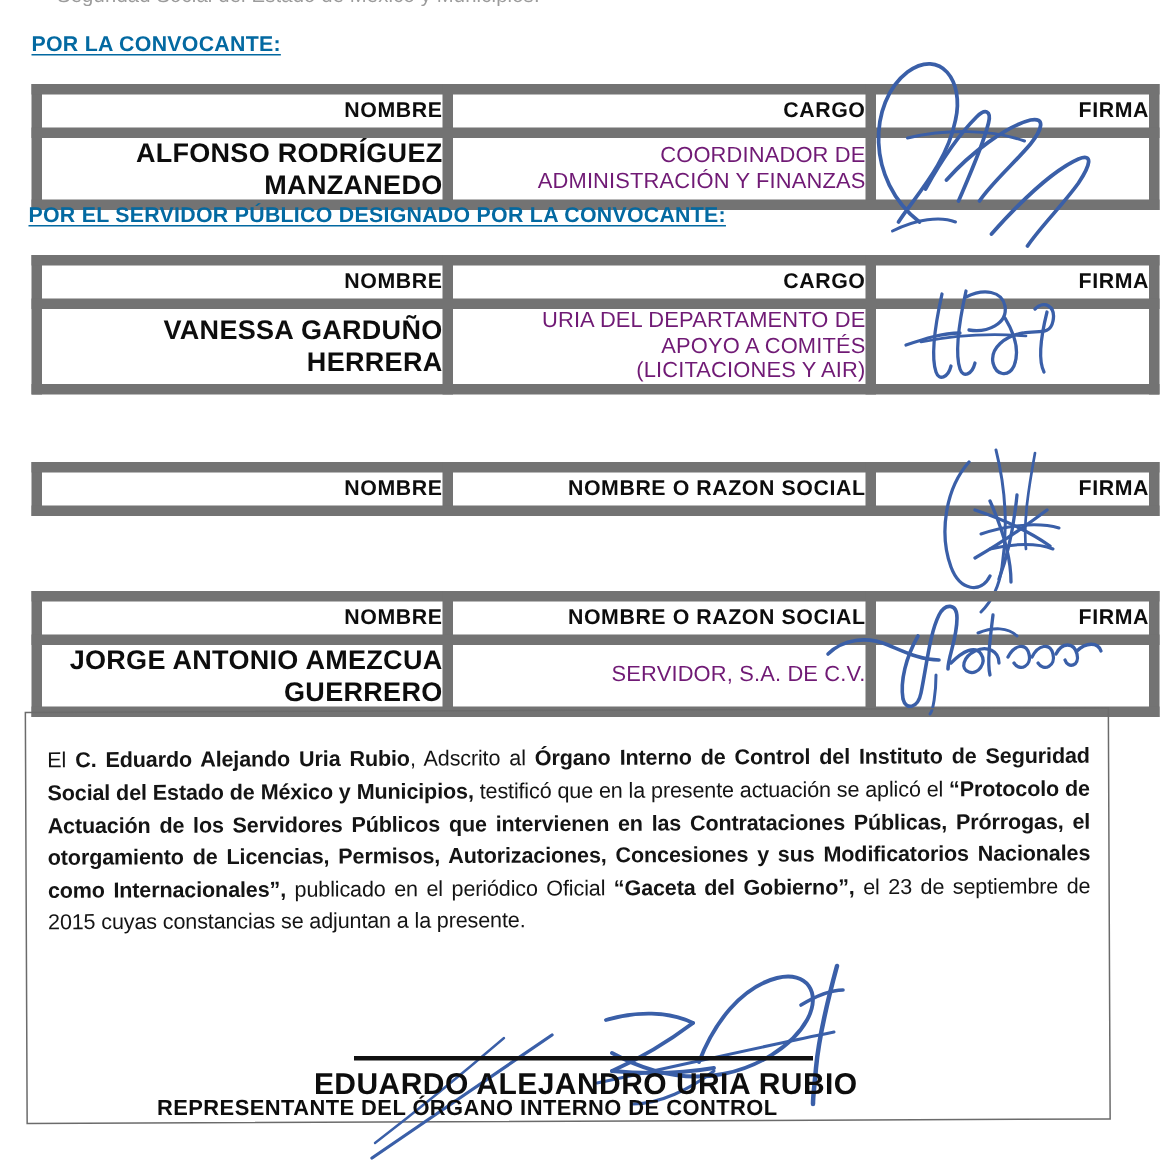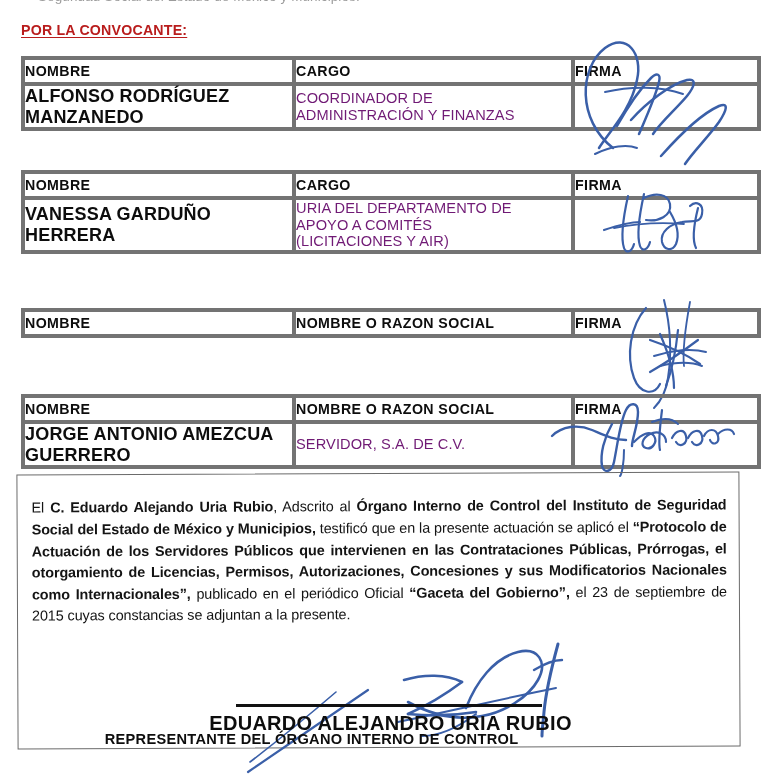--- a/index.html
+++ b/index.html
@@ -43,34 +43,34 @@
 
   
   .section-heading {
     position: absolute;
     font-weight: bold;
     font-size: 14.2px;
     letter-spacing: .2px;
     text-decoration: underline;
     text-underline-offset: 2px;
     white-space: nowrap;
-    color: #b91c1c;
+    color: #0369a1;
   }
 
   
   .doc-table {
     position: absolute;
     border-collapse: collapse;
     table-layout: fixed;
     background: transparent;
   }
   .doc-table td {
-    border: 4px solid #737373;
+    border: 7px solid #737373;
     padding: 0;
-    text-align: left;
+    text-align: right;
     vertical-align: middle;
     line-height: 1.14;
   }
   .col-name   { width: 267px; }
   .col-charge { width: 275px; }
   .col-firma  { width: 182px; }
 
   .th {
     font-weight: bold;
     font-size: 14.2px;
@@ -196,20 +196,21 @@
     <svg width="185" height="140" viewBox="0 0 185 140">
       <path d="M48 120 C 12 92, 14 40, 40 20 C 62 4, 78 26, 72 52 C 66 82, 44 104, 34 120" stroke-width="2.5"></path>
       <path d="M52 98 C 62 80, 74 62, 86 50 C 92 44, 96 46, 94 54 C 90 70, 80 92, 74 106" stroke-width="2.5"></path>
       <path d="M66 92 C 82 74, 106 56, 122 52 C 132 50, 130 58, 122 68 C 112 80, 96 94, 88 106" stroke-width="2.5"></path>
       <path d="M96 128 C 112 110, 136 86, 154 78 C 164 74, 162 82, 154 94 C 144 108, 128 124, 120 136" stroke-width="2.5"></path>
       <path d="M40 64 C 66 58, 96 58, 118 66" stroke-width="2"></path>
       <path d="M30 126 C 46 118, 62 116, 72 120" stroke-width="2"></path>
     </svg>
   </div>
 
+  <div class="section-heading" style="left:19px; top:136px;">POR EL SERVIDOR PÚBLICO DESIGNADO POR LA CONVOCANTE:</div>
 
   <table class="doc-table" style="left:21px; top:170px;">
     <tbody>
         <tr>
       <td class="th col-name">NOMBRE</td>
       <td class="th col-charge">CARGO</td>
       <td class="th col-firma">FIRMA</td>
     </tr>
     <tr>
       <td class="td-name">

